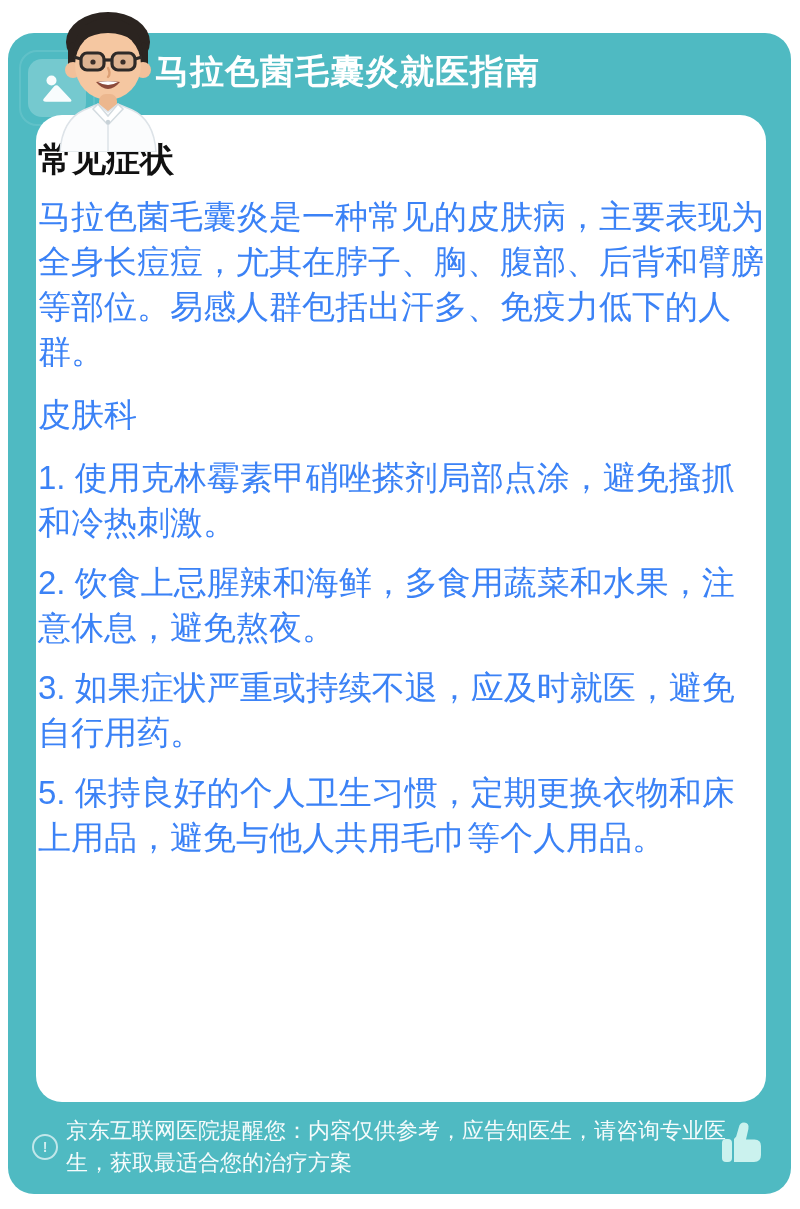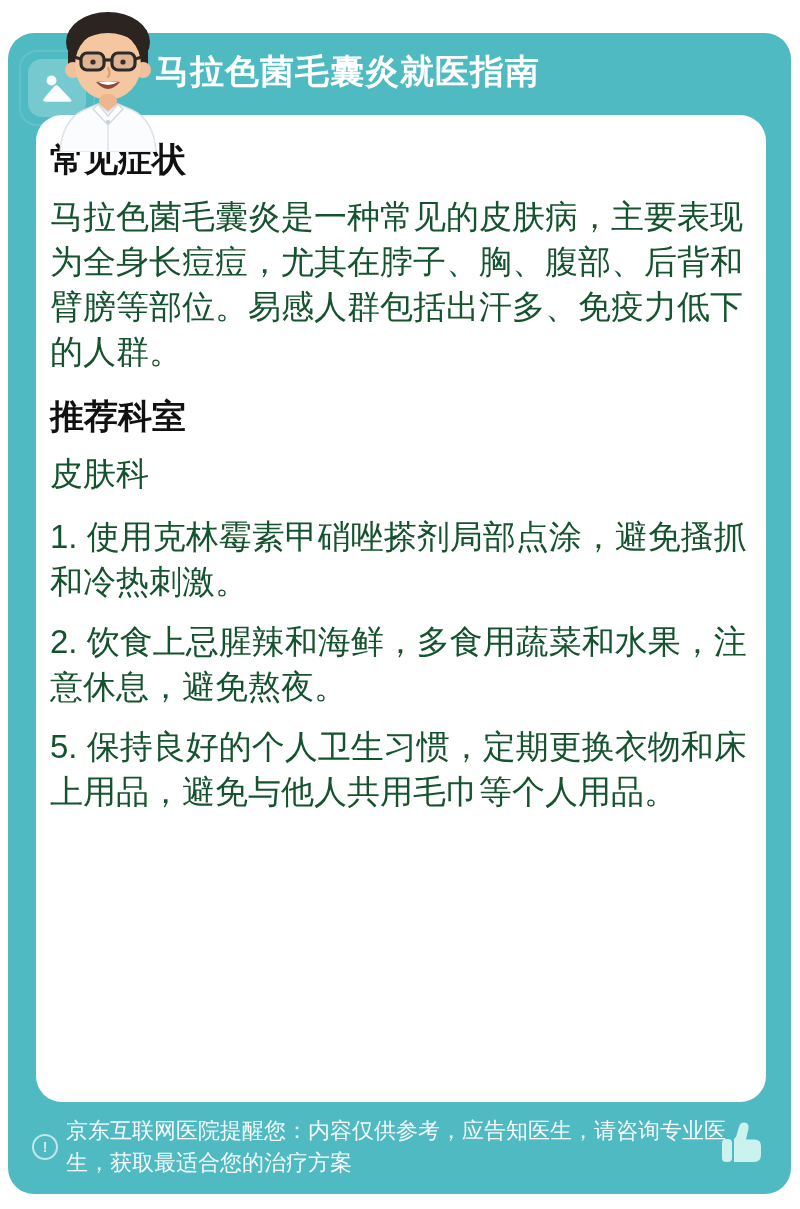--- a/index.html
+++ b/index.html
@@ -31,30 +31,30 @@
     font-family:Liberation Serif, serif;
   }
   
   .avatar{
     position:absolute;left:40px;top:2px;width:136px;height:150px;z-index:4;
   }
   
   .card{
     position:absolute;left:36px;top:115px;width:730px;height:987px;
     box-sizing:border-box;background:#ffffff;border-radius:26px;
-    padding:0 14px;z-index:2;color:#161616;overflow:hidden;
+    padding:0 2px;z-index:2;color:#161616;overflow:hidden;
   }
   .card h2{
     font-size:34px;line-height:45px;font-weight:bold;
     margin:20px 0 12px;color:#111111;
   }
   .card h2.first{margin-top:22px;}
   .card p{
     font-size:33px;line-height:45px;margin:0 0 18px;
-    color:#14532d;
+    color:#3b82f6;
   }
   .card p.tip{margin:0 0 15px;}
   
   .footer{
     position:absolute;left:0;right:0;bottom:0;height:94px;
     display:flex;align-items:center;padding-left:24px;box-sizing:border-box;
   }
   .info-icon{
     width:22px;height:22px;border-radius:50%;flex-shrink:0;
     border:2px solid rgba(255,255,255,0.65);
@@ -90,25 +90,25 @@
       <rect x="3" y="19" width="10" height="23" rx="4" fill="#CBF2EE"></rect>
       <path d="M15 42 L35 42 Q42 42 42 35 L42 26 Q42 19.5 35.5 19.5 L27 19.5 L29.4 9 Q30.6 2.5 25 2.5 Q20.8 2.5 19.8 7.5 L17.2 16.5 L15 19 Z" fill="#CBF2EE"></path>
     </svg>
   </div>
 </div>
 
 <div class="card">
   <h2 class="first">常见症状</h2>
   <p>马拉色菌毛囊炎是一种常见的皮肤病，主要表现为全身长痘痘，尤其在脖子、胸、腹部、后背和臂膀等部位。易感人群包括出汗多、免疫力低下的人群。</p>
 
-  <h2>推荐科室</h2>
   <p>皮肤科</p>
 
   <p class="tip">1. 使用克林霉素甲硝唑搽剂局部点涂，避免搔抓和冷热刺激。</p>
   <p class="tip">2. 饮食上忌腥辣和海鲜，多食用蔬菜和水果，注意休息，避免熬夜。</p>
+  <p class="tip">3. 如果症状严重或持续不退，应及时就医，避免自行用药。</p>
   <p class="tip">5. 保持良好的个人卫生习惯，定期更换衣物和床上用品，避免与他人共用毛巾等个人用品。</p>
 </div>
 
 <svg class="avatar" viewBox="0 0 136 150">
 
   <ellipse cx="68" cy="40" rx="42" ry="30" fill="#2b2420"></ellipse>
   <rect x="28" y="40" width="14" height="32" rx="6" fill="#2b2420"></rect>
   <rect x="94" y="40" width="14" height="32" rx="6" fill="#2b2420"></rect>
 
   <circle cx="33" cy="68" r="8" fill="#F2C09A"></circle>

